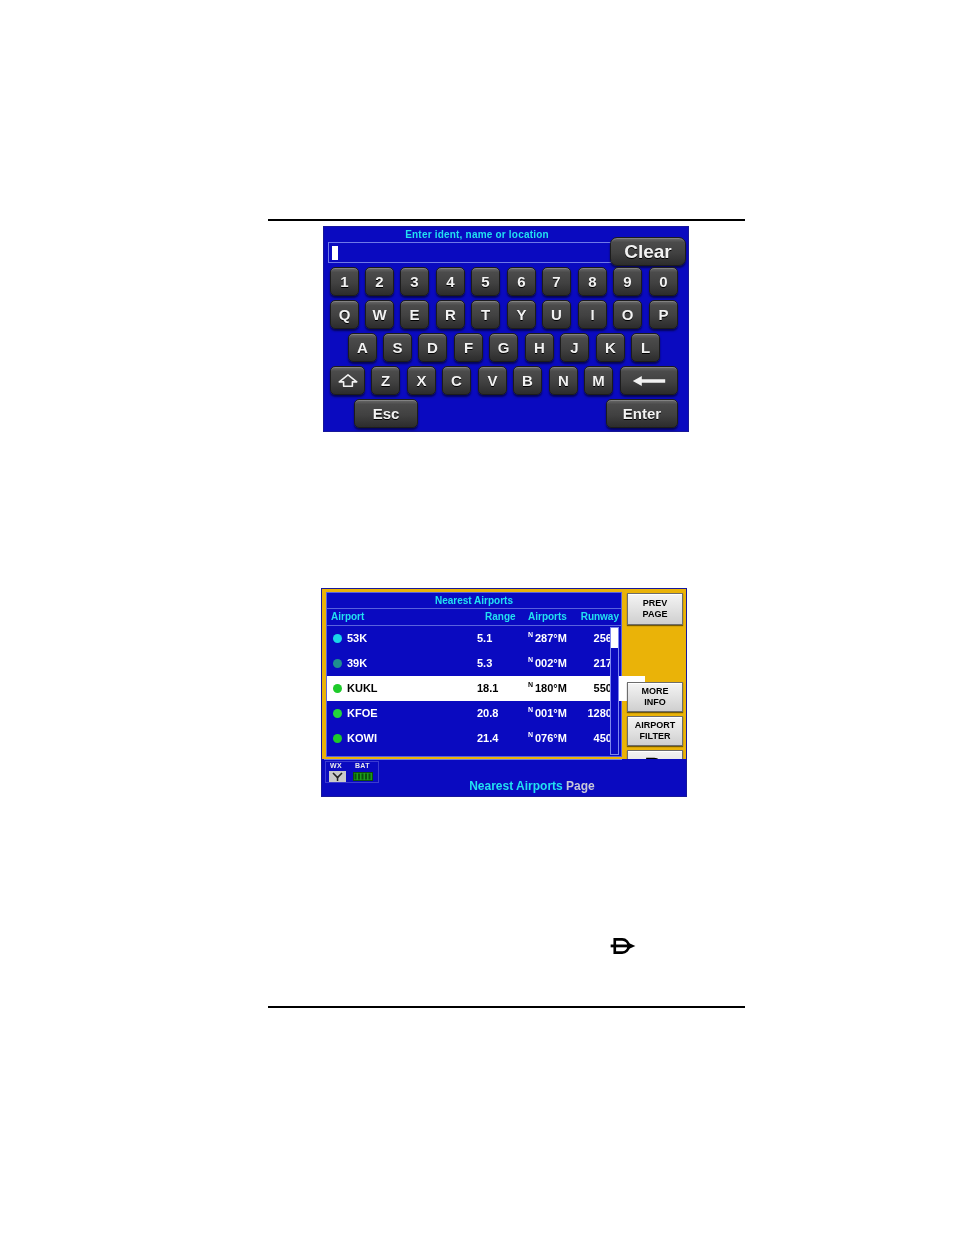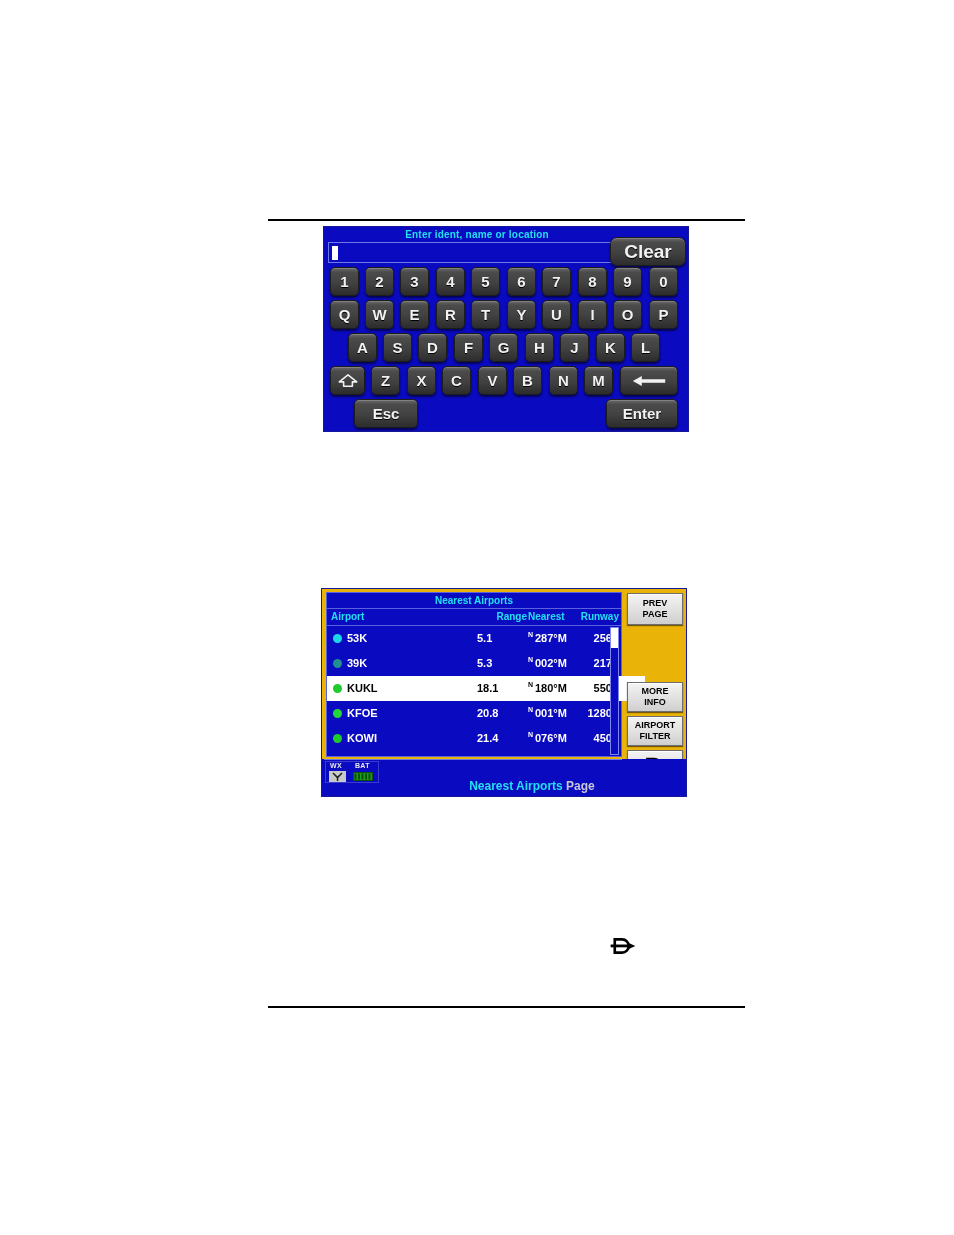--- a/index.html
+++ b/index.html
@@ -155,21 +155,21 @@
   #na-colhead {
     position: absolute;
     left: 0; top: 16px;
     width: 294px; height: 16px;
     color: #22e0f0;
     font-size: 10px;
     font-weight: bold;
     white-space: nowrap;
   }
   #na-colhead .ch-airport { position:absolute; left:4px;  top:2px; }
-  #na-colhead .ch-range   { position:absolute; left:158px; top:2px; width:42px; text-align:right; }
+  #na-colhead .ch-range   { position:absolute; left:158px; top:2px; width:42px; }
   #na-colhead .ch-bearing { position:absolute; left:201px; top:2px; width:49px; text-align:left; }
   #na-colhead .ch-runway  { position:absolute; left:250px; top:2px; width:42px; text-align:right; }
 
   #na-colhead-rule {
     position: absolute;
     left: 0; top: 32px;
     width: 294px; height: 1px;
     background: #5a63dd;
   }
 
@@ -391,21 +391,21 @@
 
 <div class="device" id="airports-figure">
 
   <div id="na-panel">
     <div id="na-title">Nearest Airports</div>
     <div id="na-title-rule"></div>
 
     <div id="na-colhead">
       <span class="ch-airport">Airport</span>
       <span class="ch-range">Range</span>
-      <span class="ch-bearing">Nearest</span>
+      <span class="ch-bearing">Airports</span>
       <span class="ch-runway">Runway</span>
     </div>
     <div id="na-colhead-rule"></div>
 
     <div id="na-rows">
 
       <div class="na-row" style="top:0px">
         <span class="dot" style="background:#19d6e8"></span>
         <span class="ident">53K</span>
         <span class="range">5.1</span>

